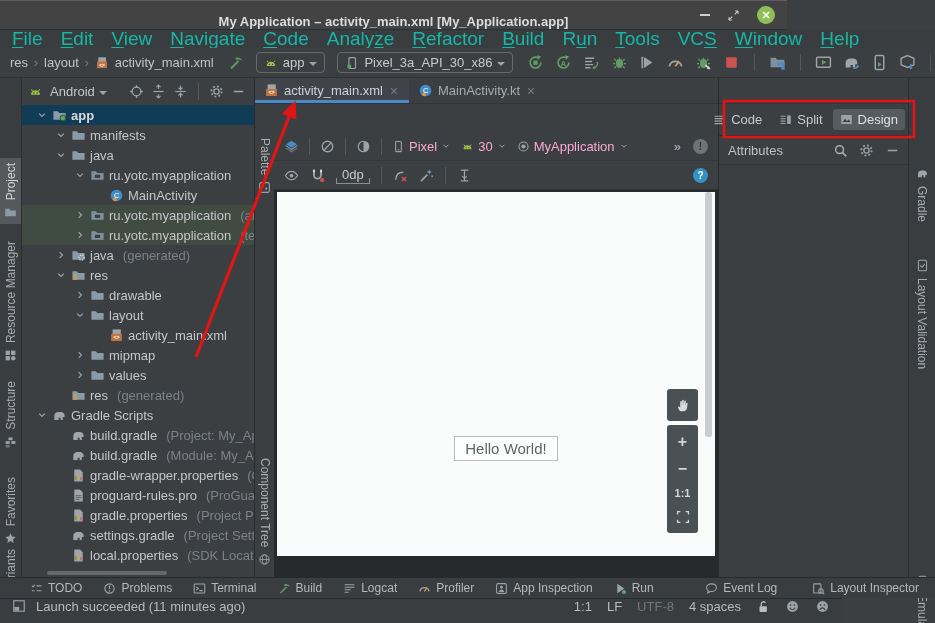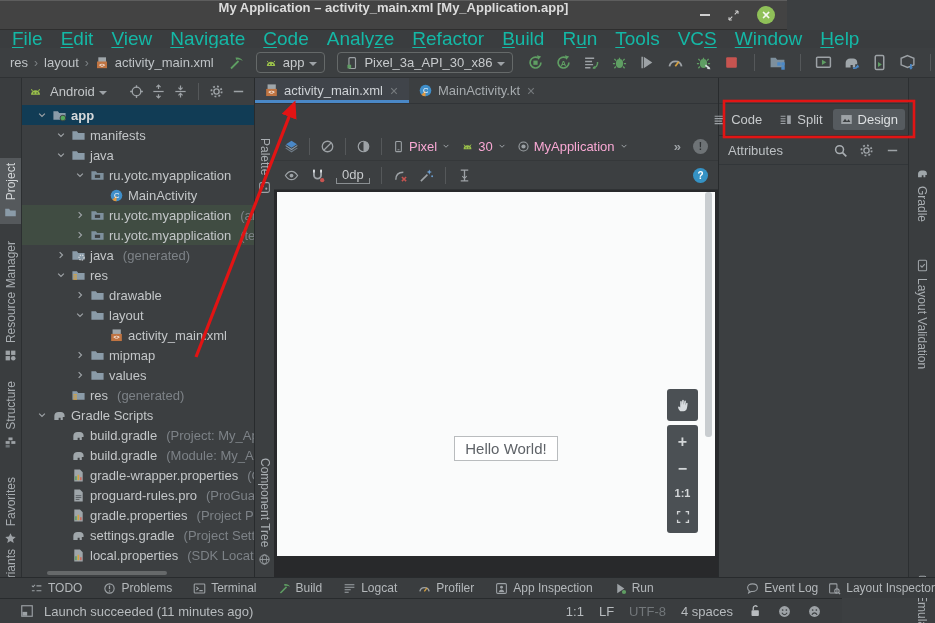--- a/index.html
+++ b/index.html
@@ -3,21 +3,21 @@
 <meta charset="utf-8">
 <style>
   *{box-sizing:border-box;margin:0;padding:0}
   body{margin:0;background:#1e1e1e;font-family:"Liberation Sans",sans-serif}
   #app{position:relative;width:935px;height:623px;background:#3c3f41;overflow:hidden;color:#bcc0c3;font-size:13px;user-select:none}
   .abs{position:absolute}
   .ic{display:inline-block;vertical-align:middle;line-height:0;flex:none}
   .ic10{width:10px;height:10px}.ic12{width:12px;height:12px}.ic13{width:13px;height:13px}
   .ic14{width:14px;height:14px}.ic15{width:15px;height:15px}.ic16{width:16px;height:16px}.ic17{width:17px;height:17px}
   
-  #titlebar{left:0;top:0;width:787px;height:30px;background:#434343;box-shadow:inset 0 1px 0 #5d5d5d;border-bottom:1px solid #2e2e2e;display:flex;align-items:flex-start;justify-content:center}
+  #titlebar{left:0;top:0;width:787px;height:30px;background:#434343;box-shadow:inset 0 1px 0 #5d5d5d;border-bottom:1px solid #2e2e2e;display:flex;align-items:flex-end;justify-content:center}
   #titlebar .title{font-weight:bold;color:#dcdcdc;font-size:13px}
   .winbtns{position:absolute;right:12px;top:0;height:30px;display:flex;align-items:center;gap:17px}
   .wmin{width:10px;height:2px;background:#cfcfcf}
   .wclose{width:18px;height:18px;border-radius:50%;background:#8fc058;color:#f4f7ef;font-size:11px;font-weight:bold;display:flex;align-items:center;justify-content:center}
   
   #menubar{left:0;top:30px;width:935px;height:18px;background:#3a3d3f;display:flex;align-items:center;padding-left:3px}
   .menu-item{padding:0 9px;color:#14b8a6;font-size:19px;cursor:pointer}
   .menu-item u{text-underline-offset:2px}
   
   #toolbar{left:0;top:48px;width:935px;height:30px;background:#3c3f41;border-bottom:1px solid #2f3234;display:flex;align-items:center;padding:0 10px}
@@ -78,22 +78,22 @@
   #rightcol{left:718px;top:78px;width:190px;height:499px;background:#3c3f41;border-left:1px solid #282b2d}
   #rc-tabgap{position:absolute;left:0;top:0;width:190px;height:26px;border-bottom:1px solid #313437}
   #moderow{position:absolute;left:0;top:26px;width:190px;height:31px;display:flex;align-items:center;justify-content:flex-end;gap:3px;padding-right:4px}
   .modebtn{display:flex;align-items:center;gap:5px;padding:3px 7px;border-radius:3px;color:#c7cacc;cursor:pointer;font-size:13px}
   .modebtn.selected{background:#565b5f;color:#dde0e2}
   #attrheader{position:absolute;left:0;top:57px;width:190px;height:30px;display:flex;align-items:center;gap:11px;padding:0 9px;border-top:1px solid #2c2f31;border-bottom:1px solid #323639}
   #attrheader .t{flex:1;color:#bcc0c3}
   
   #bottombar{left:0;top:577px;width:935px;height:21px;background:#3a3d3f;border-top:1px solid #282b2d;display:flex;align-items:center;padding-left:30px;gap:21px}
   .bbitem{display:inline-flex;align-items:center;gap:5px;color:#b4b8bb;font-size:12px;cursor:pointer;white-space:nowrap}
-  #bbright{margin-left:auto;display:flex;align-items:flex-start;gap:10px;}
-  #statusbar{left:0;top:598px;width:842px;height:25px;background:#3a3d3f;border-top:1px solid #282b2d;display:flex;align-items:center;padding:0 20px;gap:10px}
+  #bbright{margin-left:auto;display:flex;align-items:flex-start;gap:35px;padding-right:16px}
+  #statusbar{left:0;top:598px;width:842px;height:25px;background:#3a3d3f;border-top:1px solid #282b2d;display:flex;align-items:flex-start;padding:0 12px;gap:10px}
   #statusmsg{color:#b7bbbe}
   #statusright{margin-left:auto;display:flex;align-items:center;gap:15px;color:#b7bbbe}
   .dimtxt{color:#72777a}
   
   #annot{position:absolute;left:0;top:0;width:935px;height:623px;pointer-events:none;z-index:60}
 </style>
 </head>
 <body>
 
 <div id="app">

